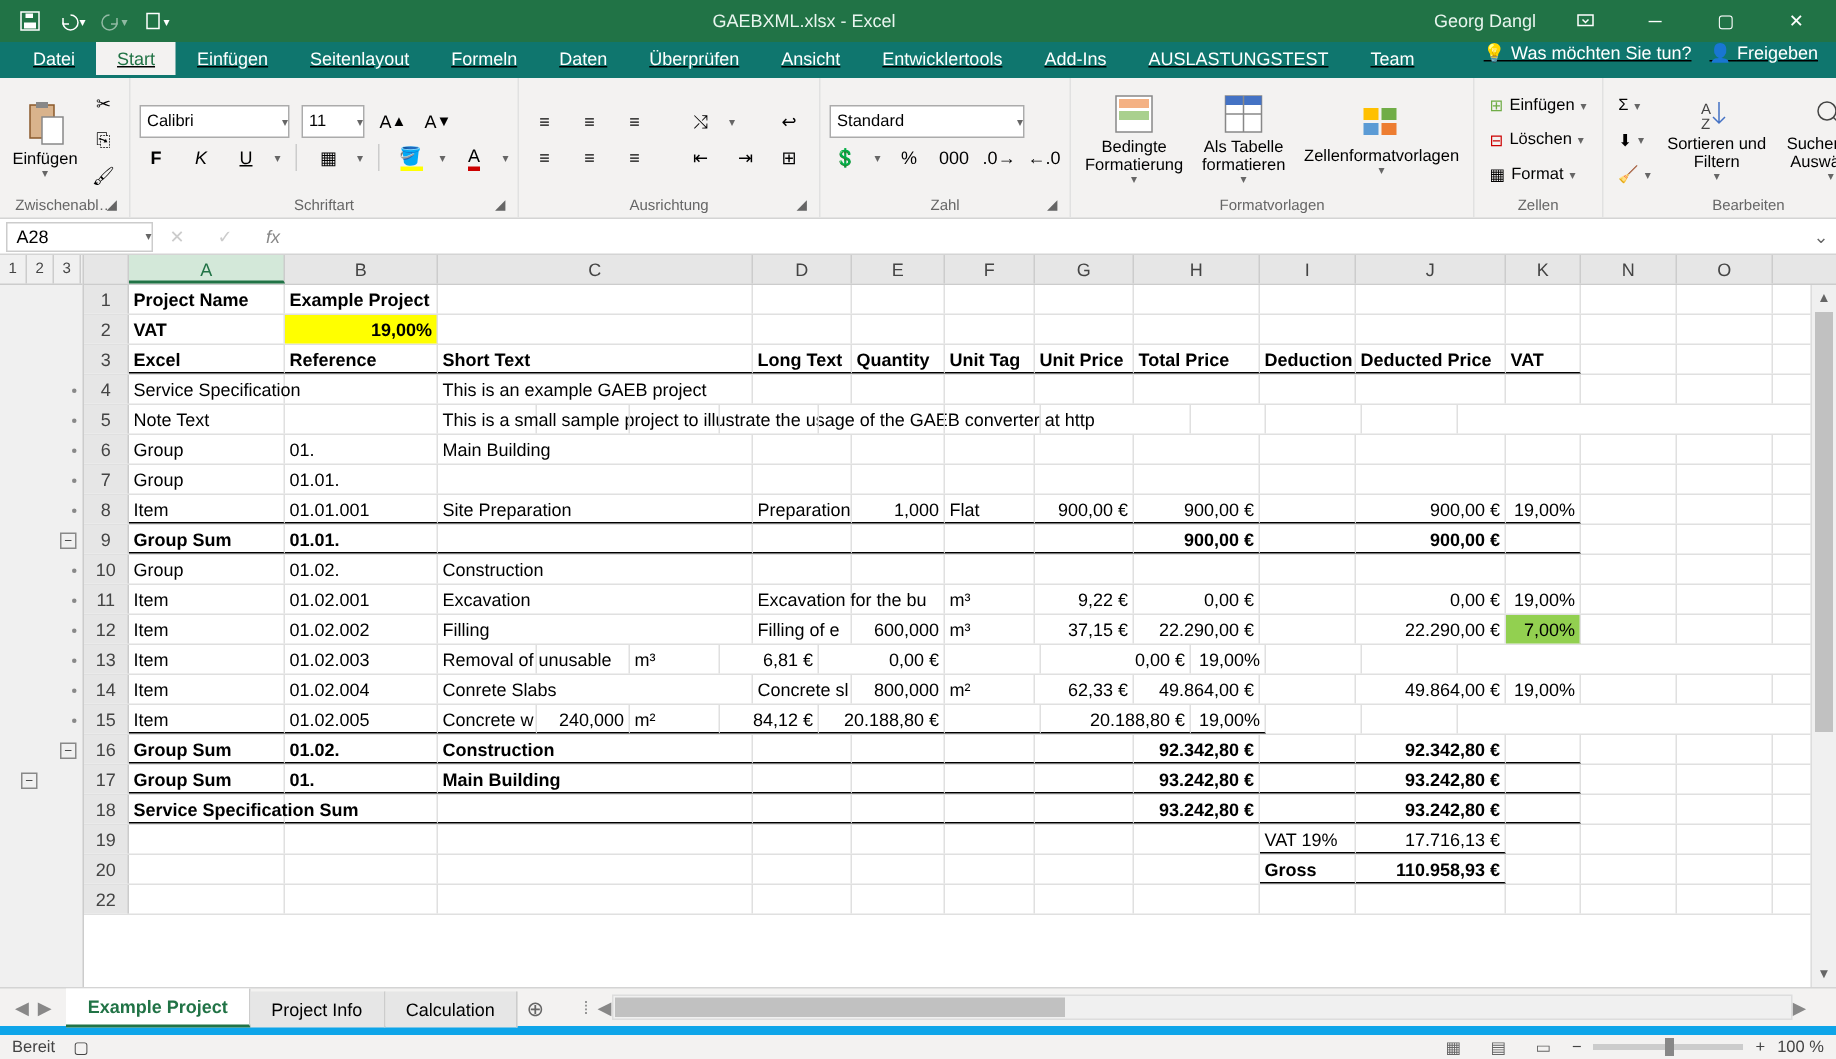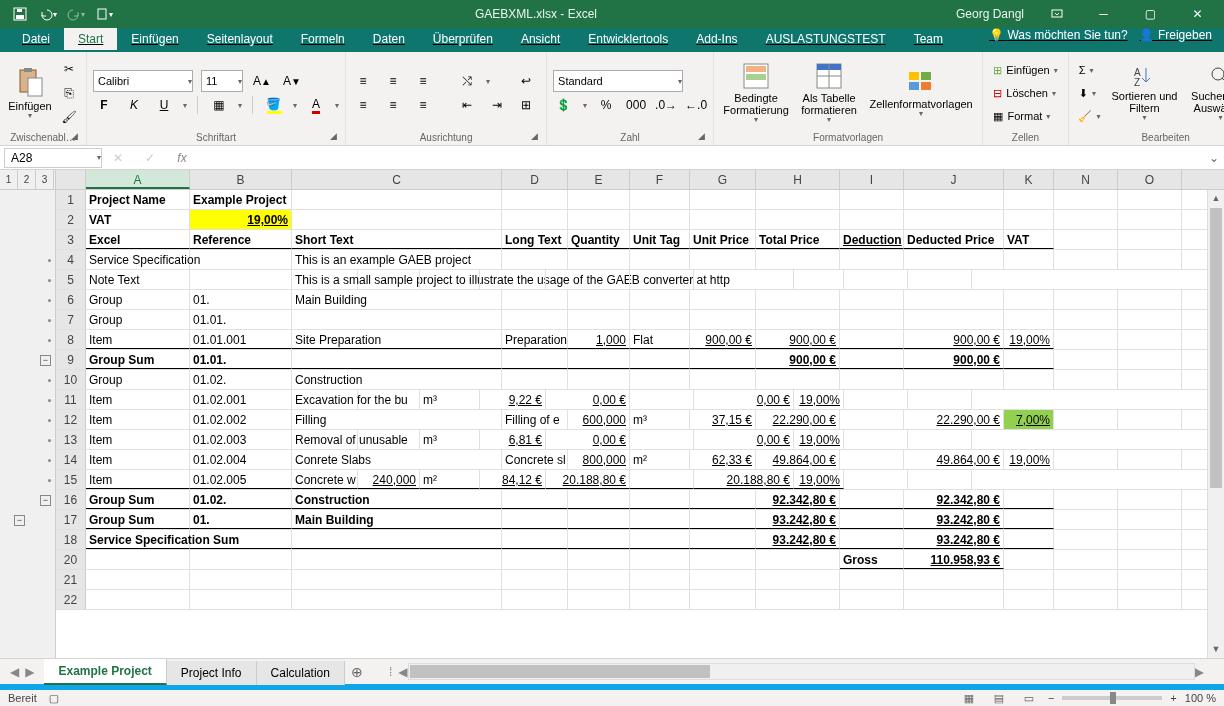--- a/index.html
+++ b/index.html
@@ -57,21 +57,21 @@
 .grid-main { flex: 1; display: flex; flex-direction: column; overflow: hidden; position: relative; }
 .col-headers { height: 20px; display: flex; background: #e6e6e6; border-bottom: 1px solid #ccc; }
 .corner { width: 30px; border-right: 1px solid #ccc; background: #e6e6e6; }
 .col-h { border-right: 1px solid #ccc; text-align: center; font-size: 12px; line-height: 20px; color: #444; background: #e6e6e6; cursor: pointer; }
 .col-h.active { background: #d3e8d9; color: #217346; border-bottom: 2px solid #217346; }
 
 .grid-body { flex: 1; overflow: hidden; }
 .grid-row { height: 20px; display: flex; border-bottom: 1px solid #e0e0e0; }
 .row-h { width: 30px; border-right: 1px solid #ccc; text-align: center; font-size: 12px; line-height: 20px; background: #e6e6e6; color: #444; cursor: pointer; }
 .cell { border-right: 1px solid #e0e0e0; padding: 0 3px; font-size: 12px; line-height: 20px; white-space: nowrap; overflow: hidden; cursor: cell; }
-.cell.right { text-align: right; text-decoration: underline; }
+.cell.right { text-align: right; }
 .cell.bold { font-weight: bold; }
 .cell.yellow { background: #ffff00; }
 .cell.green { background: #92d050; }
 .cell.bb { border-bottom: 1px solid #000; }
 .cell.of { overflow: visible; }
 
 .vscroll { position: absolute; right: 0; top: 20px; bottom: 0; width: 17px; background: #f0f0f0; border-left: 1px solid #ddd; }
 .vscroll-thumb { position: absolute; left: 2px; right: 2px; top: 18px; height: 280px; background: #c1c1c1; }
 .vscroll-btn { height: 17px; text-align: center; font-size: 9px; line-height: 17px; color: #666; cursor: pointer; }
 
@@ -616,20 +616,21 @@
           <div class="cell" style="width: 64px;"></div>
           <div class="cell" style="width: 100px;"></div>
           <div class="cell" style="width: 50px;"></div>
           <div class="cell" style="width: 64px;"></div>
           <div class="cell" style="width: 64px;"></div>
         </div>
         <div class="grid-row">
           <div class="row-h">11</div>
           <div class="cell" style="width: 104px;">Item</div>
           <div class="cell" style="width: 102px;">01.02.001</div>
+          <div class="cell" style="width: 210px;">Excavation</div>
           <div class="cell of" style="width: 66px;">Excavation for the bu</div>
           <div class="cell" style="width: 62px;"></div>
           <div class="cell" style="width: 60px;">m³</div>
           <div class="cell right" style="width: 66px;">9,22 €</div>
           <div class="cell right" style="width: 84px;">0,00 €</div>
           <div class="cell" style="width: 64px;"></div>
           <div class="cell right" style="width: 100px;">0,00 €</div>
           <div class="cell right" style="width: 50px;">19,00%</div>
           <div class="cell" style="width: 64px;"></div>
           <div class="cell" style="width: 64px;"></div>
@@ -738,47 +739,47 @@
           <div class="cell bb" style="width: 60px;"></div>
           <div class="cell bb" style="width: 66px;"></div>
           <div class="cell bold right bb" style="width: 84px;">93.242,80 €</div>
           <div class="cell bb" style="width: 64px;"></div>
           <div class="cell bold right bb" style="width: 100px;">93.242,80 €</div>
           <div class="cell bb" style="width: 50px;"></div>
           <div class="cell" style="width: 64px;"></div>
           <div class="cell" style="width: 64px;"></div>
         </div>
         <div class="grid-row">
+          <div class="row-h">19</div>
+          <div class="cell" style="width: 104px;"></div>
+          <div class="cell" style="width: 102px;"></div>
+          <div class="cell" style="width: 210px;"></div>
+          <div class="cell" style="width: 66px;"></div>
+          <div class="cell" style="width: 62px;"></div>
+          <div class="cell" style="width: 60px;"></div>
+          <div class="cell" style="width: 66px;"></div>
+          <div class="cell" style="width: 84px;"></div>
+          <div class="cell bb" style="width: 64px;">VAT 19%</div>
+          <div class="cell right bb" style="width: 100px;">17.716,13 €</div>
+          <div class="cell" style="width: 50px;"></div>
+          <div class="cell" style="width: 64px;"></div>
+          <div class="cell" style="width: 64px;"></div>
+        </div>
+        <div class="grid-row">
           <div class="row-h">20</div>
           <div class="cell" style="width: 104px;"></div>
           <div class="cell" style="width: 102px;"></div>
           <div class="cell" style="width: 210px;"></div>
           <div class="cell" style="width: 66px;"></div>
           <div class="cell" style="width: 62px;"></div>
           <div class="cell" style="width: 60px;"></div>
           <div class="cell" style="width: 66px;"></div>
           <div class="cell" style="width: 84px;"></div>
           <div class="cell bold bb" style="width: 64px;">Gross</div>
           <div class="cell bold right bb" style="width: 100px;">110.958,93 €</div>
-          <div class="cell" style="width: 50px;"></div>
-          <div class="cell" style="width: 64px;"></div>
-          <div class="cell" style="width: 64px;"></div>
-        </div>
-        <div class="grid-row">
-          <div class="row-h">21</div>
-          <div class="cell" style="width: 104px;"></div>
-          <div class="cell" style="width: 102px;"></div>
-          <div class="cell" style="width: 210px;"></div>
-          <div class="cell" style="width: 66px;"></div>
-          <div class="cell" style="width: 62px;"></div>
-          <div class="cell" style="width: 60px;"></div>
-          <div class="cell" style="width: 66px;"></div>
-          <div class="cell" style="width: 84px;"></div>
-          <div class="cell" style="width: 64px;"></div>
-          <div class="cell" style="width: 100px;"></div>
           <div class="cell" style="width: 50px;"></div>
           <div class="cell" style="width: 64px;"></div>
           <div class="cell" style="width: 64px;"></div>
         </div>
         <div class="grid-row">
           <div class="row-h">22</div>
           <div class="cell" style="width: 104px;"></div>
           <div class="cell" style="width: 102px;"></div>
           <div class="cell" style="width: 210px;"></div>
           <div class="cell" style="width: 66px;"></div>

